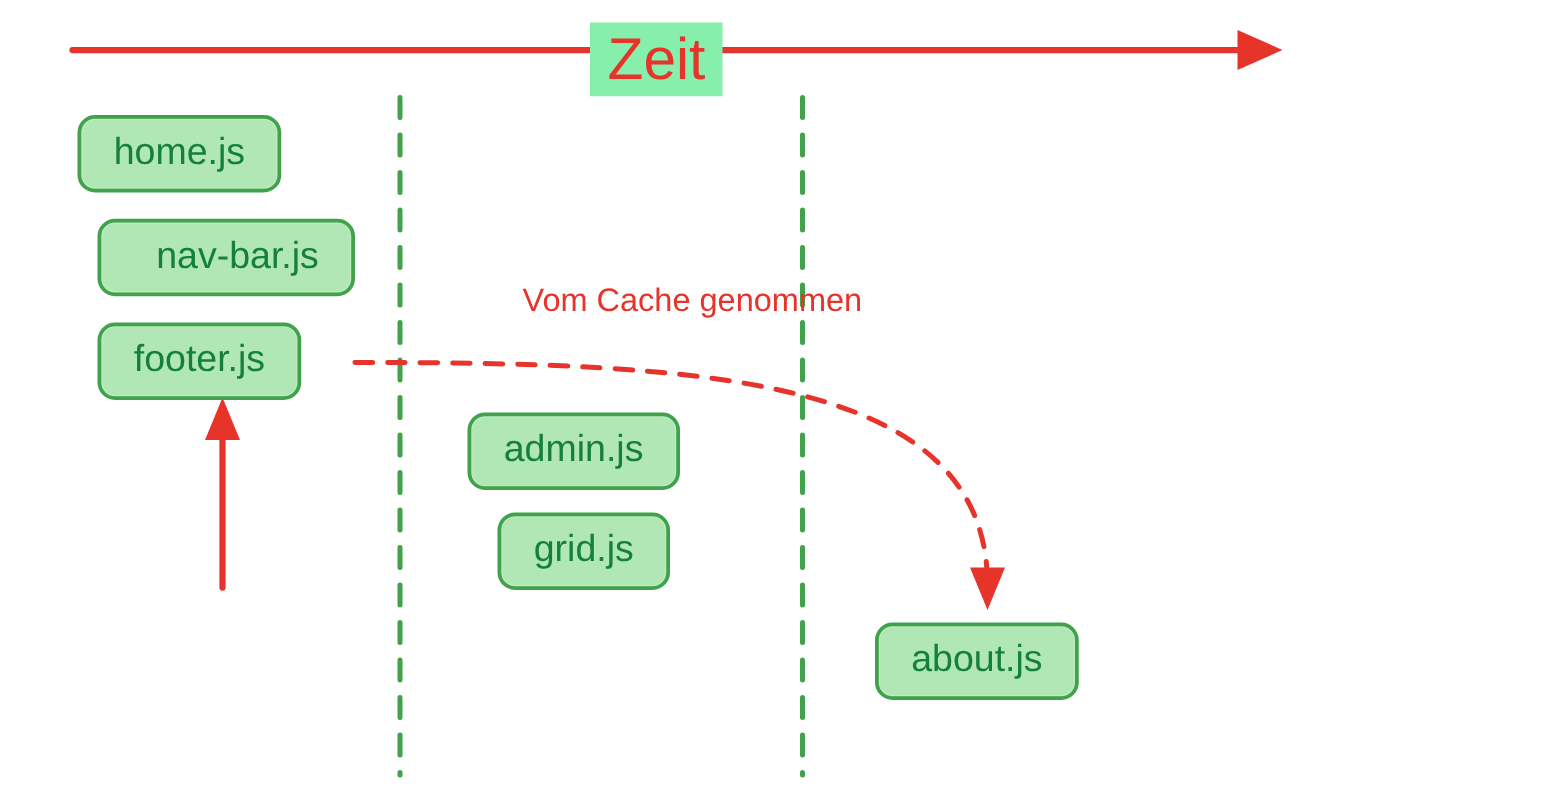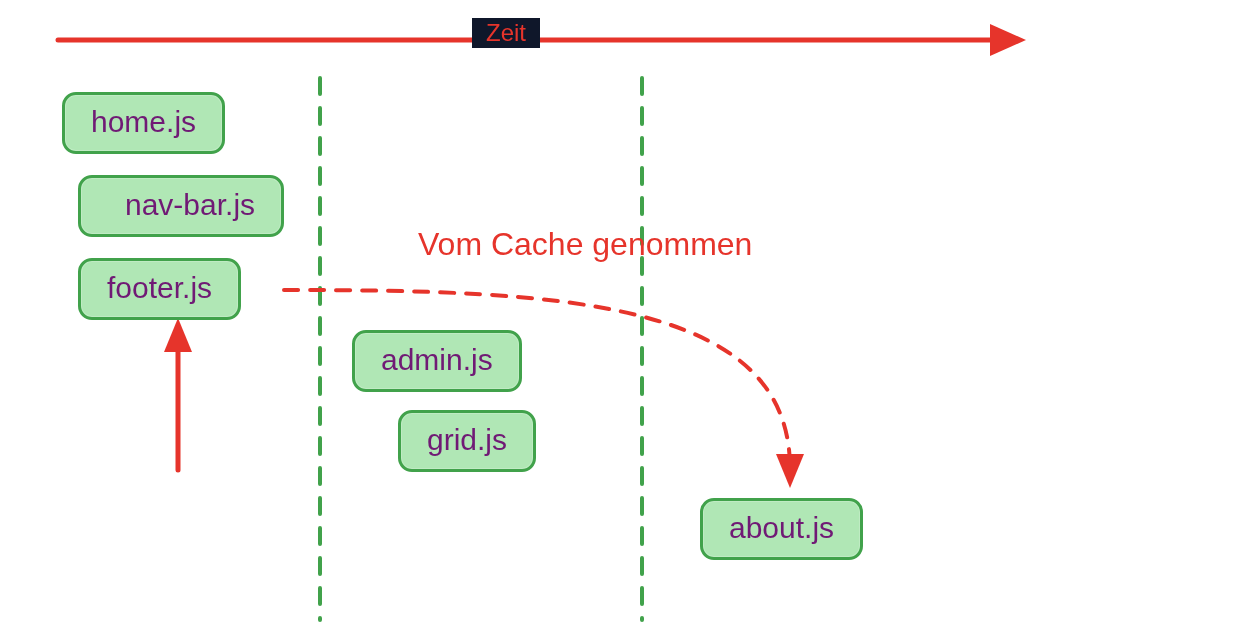--- a/index.html
+++ b/index.html
@@ -14,21 +14,21 @@
   .canvas {
     position: relative;
     width: 1238px;
     height: 632px;
   }
   .file-box {
     position: absolute;
     background: #b0e7b5;
     border: 3px solid #41a24b;
     border-radius: 14px;
-    color: #701a75;
+    color: #15803d;
     font-size: 30px;
     line-height: 1;
     padding: 12px 26px 14px 26px;
     box-shadow: inset 0 0 0 1px rgba(255,255,255,0.2);
     white-space: nowrap;
   }
   .red-text {
     position: absolute;
     color: #e6342b;
     text-align: center;
@@ -50,30 +50,30 @@
     <line x1="320" y1="78" x2="320" y2="620" stroke="#41a24b" stroke-width="4" stroke-dasharray="16 14" stroke-linecap="round"></line>
     <line x1="642" y1="78" x2="642" y2="620" stroke="#41a24b" stroke-width="4" stroke-dasharray="16 14" stroke-linecap="round"></line>
 
     <line x1="178" y1="470" x2="178" y2="340" stroke="#e6342b" stroke-width="5" stroke-linecap="round"></line>
     <polygon points="178,318 164,352 192,352" fill="#e6342b"></polygon>
 
     <path d="M 284 290 C 560 290, 790 300, 790 468" fill="none" stroke="#e6342b" stroke-width="4" stroke-dasharray="14 12" stroke-linecap="round"></path>
     <polygon points="790,488 776,454 804,454" fill="#e6342b"></polygon>
   </svg>
 
-  <div class="red-text" style="left:472px; top:18px; font-size:24px; background:#0f172a; padding:0 14px;">Zeit</div>
+  <div class="red-text" style="left:472px; top:18px; font-size:47px; background:#86efac; padding:0 14px;">Zeit</div>
 
   <div class="file-box" style="left:62px;  top:92px;">home.js</div>
 
   <div class="file-box" style="left:78px;  top:175px;padding-left:44px;">nav-bar.js</div>
 
   <div class="file-box" style="left:78px;  top:258px;text-align:center;">footer.js</div>
 
 
-  <div class="red-text" style="left:418px; top:224px; font-size:32px;">Vom Cache genommen</div>
+  <div class="red-text" style="left:418px; top:224px; font-size:26px;">Vom Cache genommen</div>
 
-  <div class="file-box" style="left:352px; top:330px;text-align:center;">admin.js</div>
+  <div class="file-box" style="left:374px; top:330px;text-align:center;">admin.js</div>
 
   <div class="file-box" style="left:398px; top:410px;">grid.js</div>
 
   <div class="file-box" style="left:700px; top:498px;">about.js</div>
 
 </div>
 
 </body></html>

